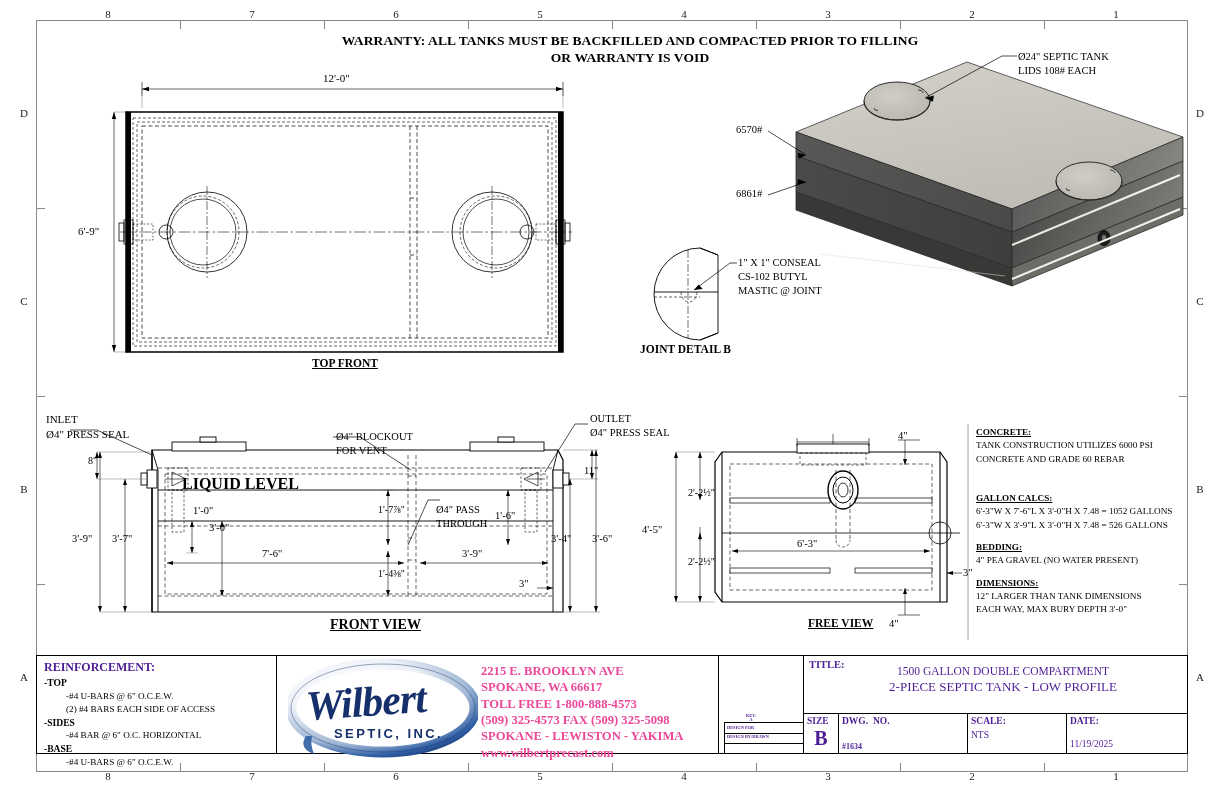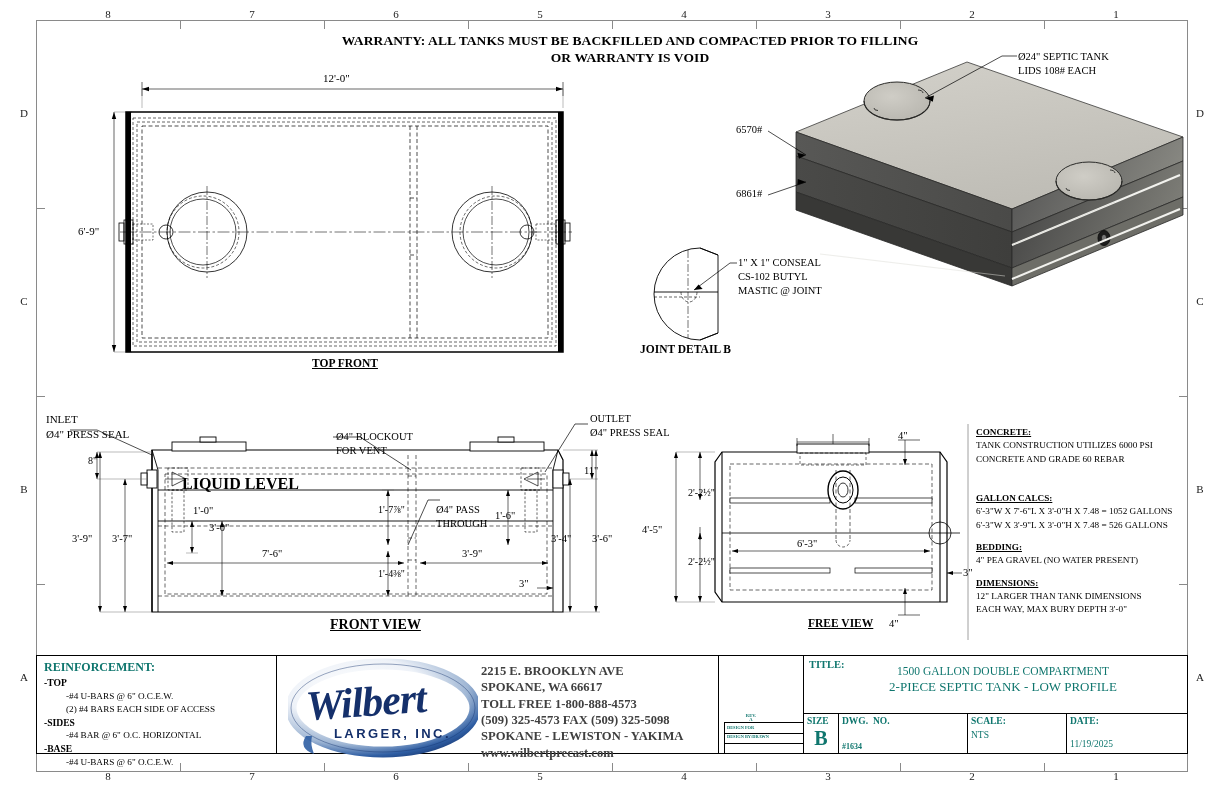--- a/index.html
+++ b/index.html
@@ -73,21 +73,21 @@
   .tb {
     position: absolute;
     border: 1.3px solid #000;
     background: #fff;
   }
   .tb-line { position: absolute; background: #000; }
 
   .tbtxt {
     position: absolute;
     font-family: "Liberation Serif", serif;
-    color: #0f766e;
+    color: #4c1d95;
     white-space: pre;
   }
 
   
   #logo-wrap {
     position: absolute;
     left: 288px; top: 658px;
     width: 190px; height: 104px;
   }
   #logo-word {
@@ -594,24 +594,24 @@
     </div>
 
   <div id="logo-wrap">
     <svg width="190" height="104" viewBox="0 0 190 104">
       <ellipse cx="95" cy="50" rx="92" ry="44" fill="none" stroke="url(#gLogo)" stroke-width="11"></ellipse>
       <ellipse cx="95" cy="50" rx="92" ry="44" fill="none" stroke="#17356e" stroke-width="0.8" opacity="0.55"></ellipse>
       <ellipse cx="95" cy="50" rx="81" ry="34" fill="none" stroke="#ffffff" stroke-width="1.6" opacity="0.85"></ellipse>
       <path d="M18 78 q-8 12 8 18 q-4 -10 -2 -18 z" fill="#2f5ea3" opacity="0.9"></path>
     </svg>
     <div id="logo-word">Wilbert</div>
-    <div id="logo-sub">LARGER, INC.</div>
+    <div id="logo-sub">SEPTIC, INC.</div>
   </div>
 
-  <div id="address" style="position:absolute; left:481px; top:663px; font-family:'Liberation Serif',serif; font-weight:bold; font-size:12.6px; line-height:1.30; color:#404040;">
+  <div id="address" style="position:absolute; left:481px; top:663px; font-family:'Liberation Serif',serif; font-weight:bold; font-size:12.6px; line-height:1.30; color:#ec4899;">
       <div>2215 E. BROOKLYN AVE</div>
       <div>SPOKANE, WA 66617</div>
       <div>TOLL FREE 1-800-888-4573</div>
       <div>(509) 325-4573      FAX (509) 325-5098</div>
       <div>SPOKANE - LEWISTON - YAKIMA</div>
       <div>www.wilbertprecast.com</div>
     </div>
 
   <div class="tb-line" style="left:724px; top:722px; width:1px; height:32px;"></div>
   <div class="tb-line" style="left:724px; top:722px; width:79px; height:1px;"></div>

